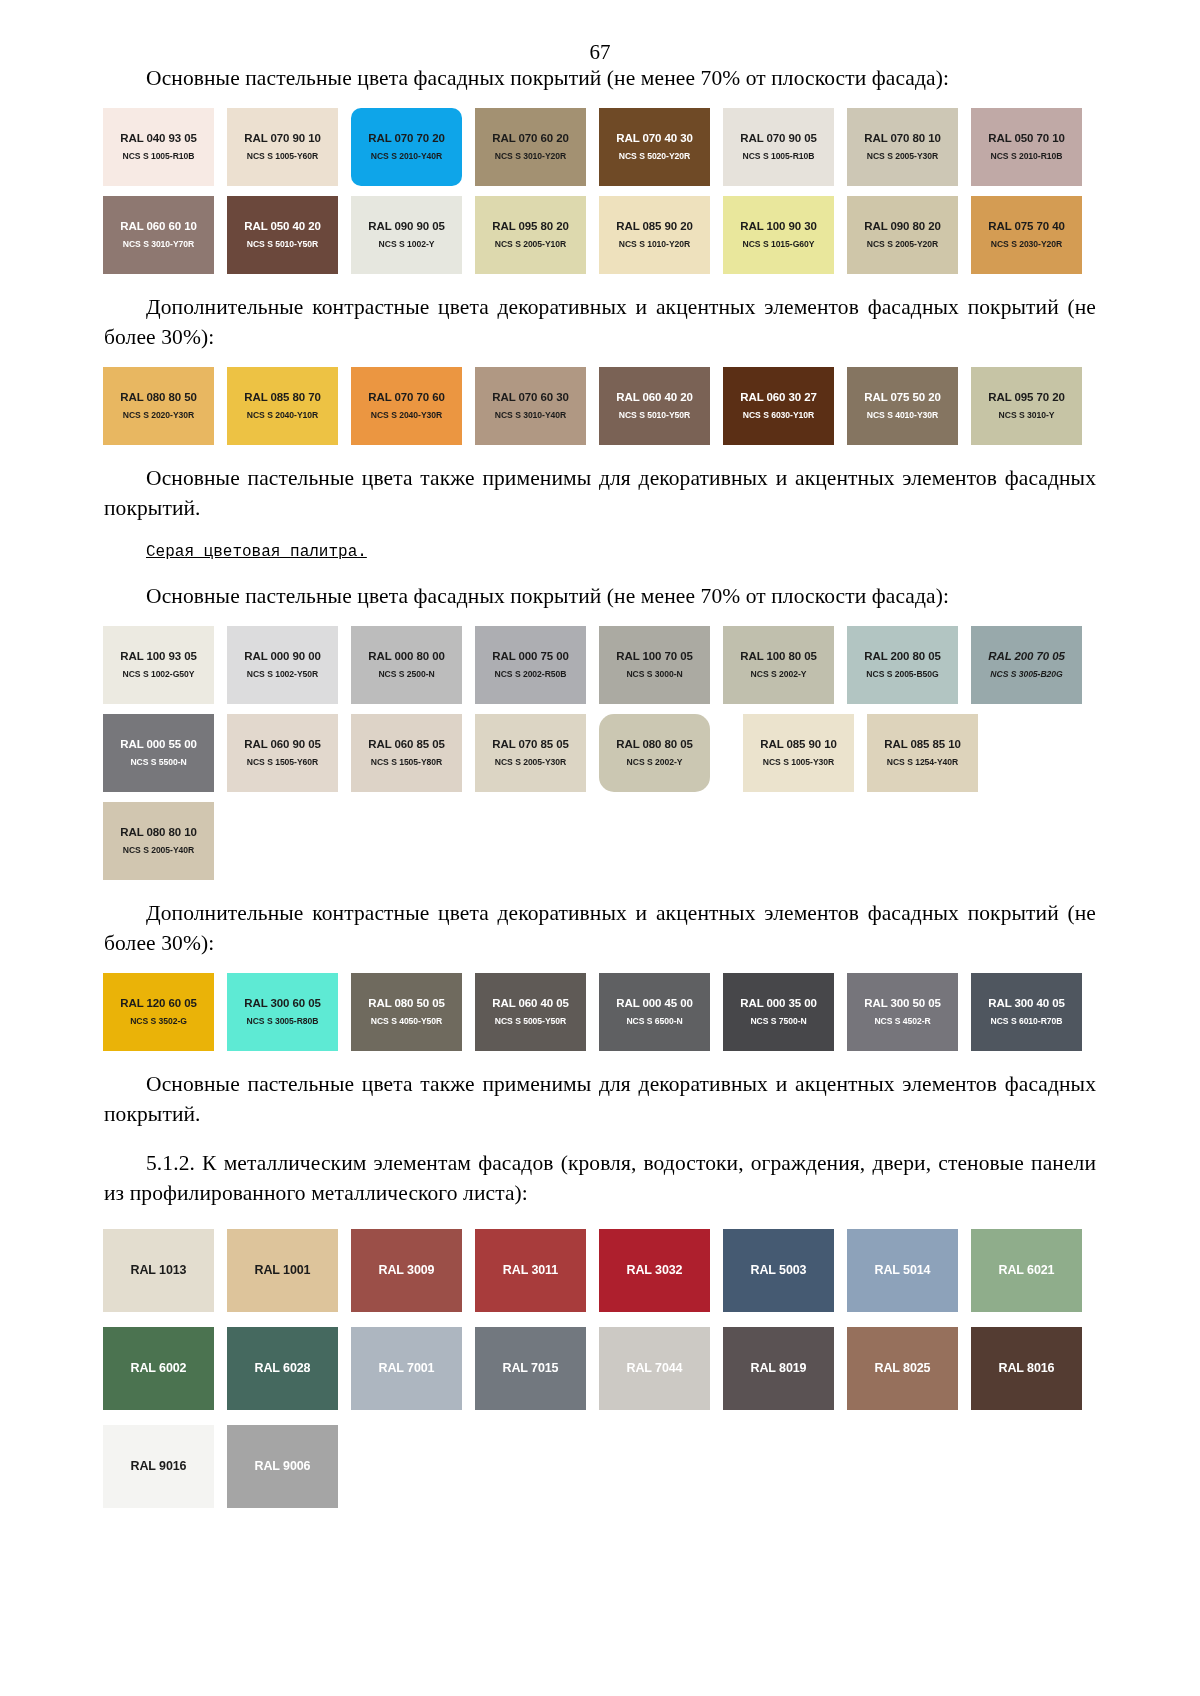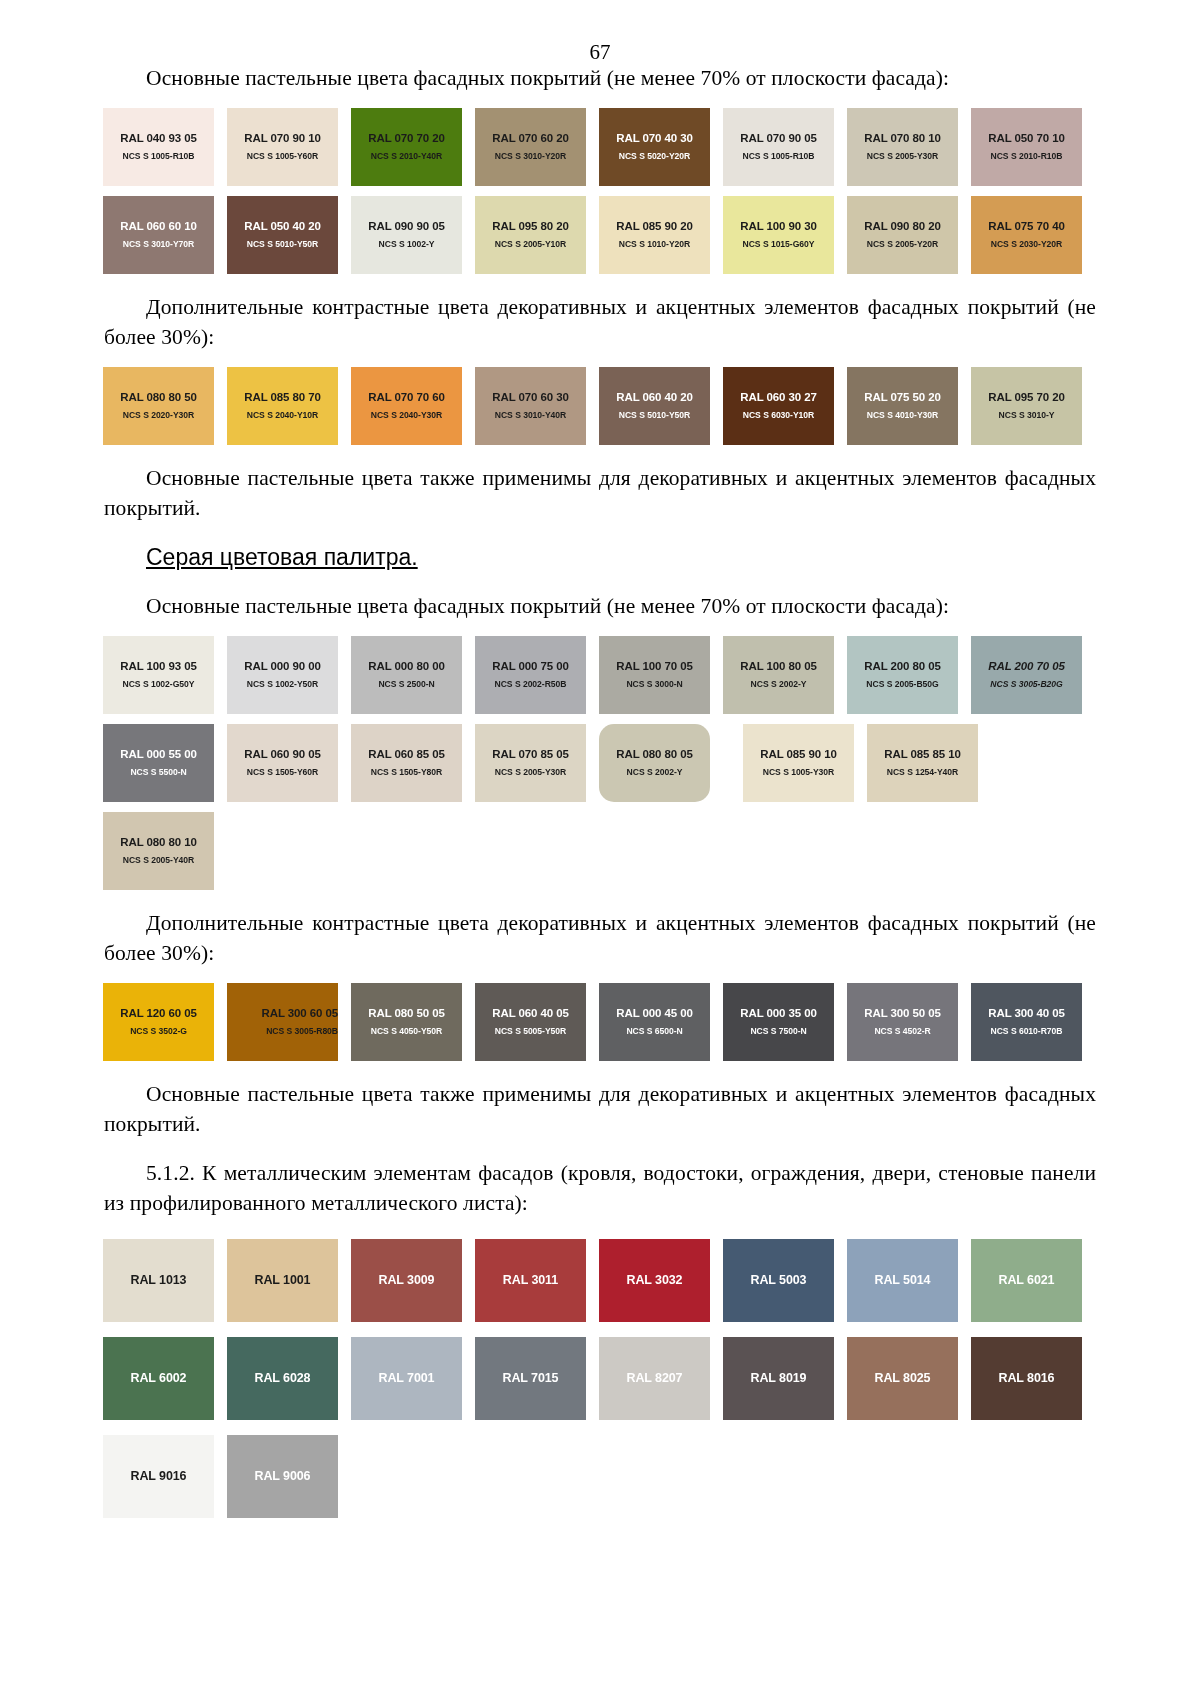--- a/index.html
+++ b/index.html
@@ -38,25 +38,25 @@
     text-align-last: left;
     margin: 0;
     text-indent: 42px;
     font-family: "Liberation Serif", serif;
     letter-spacing: 0.1px;
   }
   p.body-text.spaced {
     margin-top: 18px;
   }
   .heading-underline {
-    font-size: 23px;
+    font-size: 16px;
     line-height: 1.42;
     margin: 17px 0 0 0;
     text-indent: 42px;
-    font-family: Liberation Sans, sans-serif;
+    font-family: Liberation Mono, monospace;
   }
   .heading-underline span.u {
     text-decoration: underline;
   }
 
   
   .swatch-grid {
     display: flex;
     flex-wrap: wrap;
     gap: 10px 13px;
@@ -133,21 +133,21 @@
 
     <div class="swatch-grid">
         <div class="swatch light" style="background: rgb(247, 234, 228);">
           <div class="ral">RAL 040 93 05</div>
           <div class="ncs">NCS S 1005-R10B</div>
         </div>
         <div class="swatch light" style="background: rgb(236, 224, 208);">
           <div class="ral">RAL 070 90 10</div>
           <div class="ncs">NCS S 1005-Y60R</div>
         </div>
-        <div class="swatch light" style="background: #4d7c0f;">
+        <div class="swatch light" style="background: #0ea5e9; border-radius: 10px;">
           <div class="ral">RAL 070 70 20</div>
           <div class="ncs">NCS S 2010-Y40R</div>
         </div>
         <div class="swatch light" style="background: rgb(163, 145, 114);">
           <div class="ral">RAL 070 60 20</div>
           <div class="ncs">NCS S 3010-Y20R</div>
         </div>
         <div class="swatch dark" style="background: rgb(111, 74, 38);">
           <div class="ral">RAL 070 40 30</div>
           <div class="ncs">NCS S 5020-Y20R</div>
@@ -308,21 +308,21 @@
         </div>
       </div>
 
     <p class="body-text spaced">Дополнительные контрастные цвета декоративных и акцентных элементов фасадных покрытий (не более 30%):</p>
 
     <div class="swatch-grid">
         <div class="swatch light" style="background: #eab308;">
           <div class="ral">RAL 120 60 05</div>
           <div class="ncs">NCS S 3502-G</div>
         </div>
-        <div class="swatch light" style="background: #a16207; align-items: flex-end;">
+        <div class="swatch light" style="background: #5eead4;">
           <div class="ral">RAL 300 60 05</div>
           <div class="ncs">NCS S 3005-R80B</div>
         </div>
         <div class="swatch dark" style="background: rgb(111, 106, 94);">
           <div class="ral">RAL 080 50 05</div>
           <div class="ncs">NCS S 4050-Y50R</div>
         </div>
         <div class="swatch dark" style="background: rgb(95, 90, 86);">
           <div class="ral">RAL 060 40 05</div>
           <div class="ncs">NCS S 5005-Y50R</div>
@@ -380,21 +380,21 @@
         <div class="metal dark" style="background: rgb(69, 105, 95);">
           <div class="ral">RAL 6028</div>
         </div>
         <div class="metal dark" style="background: rgb(173, 182, 192);">
           <div class="ral">RAL 7001</div>
         </div>
         <div class="metal dark" style="background: rgb(114, 120, 127);">
           <div class="ral">RAL 7015</div>
         </div>
         <div class="metal dark" style="background: rgb(204, 201, 196);">
-          <div class="ral">RAL 8207</div>
+          <div class="ral">RAL 7044</div>
         </div>
         <div class="metal dark" style="background: rgb(90, 82, 83);">
           <div class="ral">RAL 8019</div>
         </div>
         <div class="metal dark" style="background: rgb(150, 112, 92);">
           <div class="ral">RAL 8025</div>
         </div>
         <div class="metal dark" style="background: rgb(84, 60, 50);">
           <div class="ral">RAL 8016</div>
         </div>

